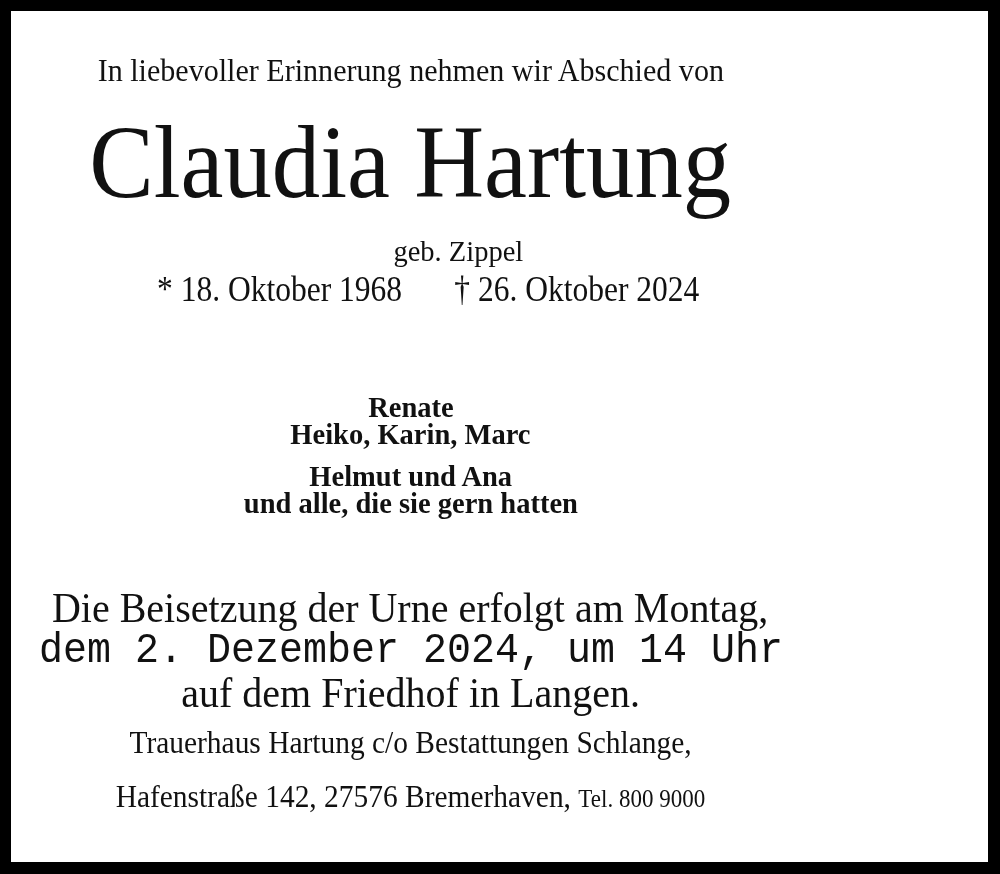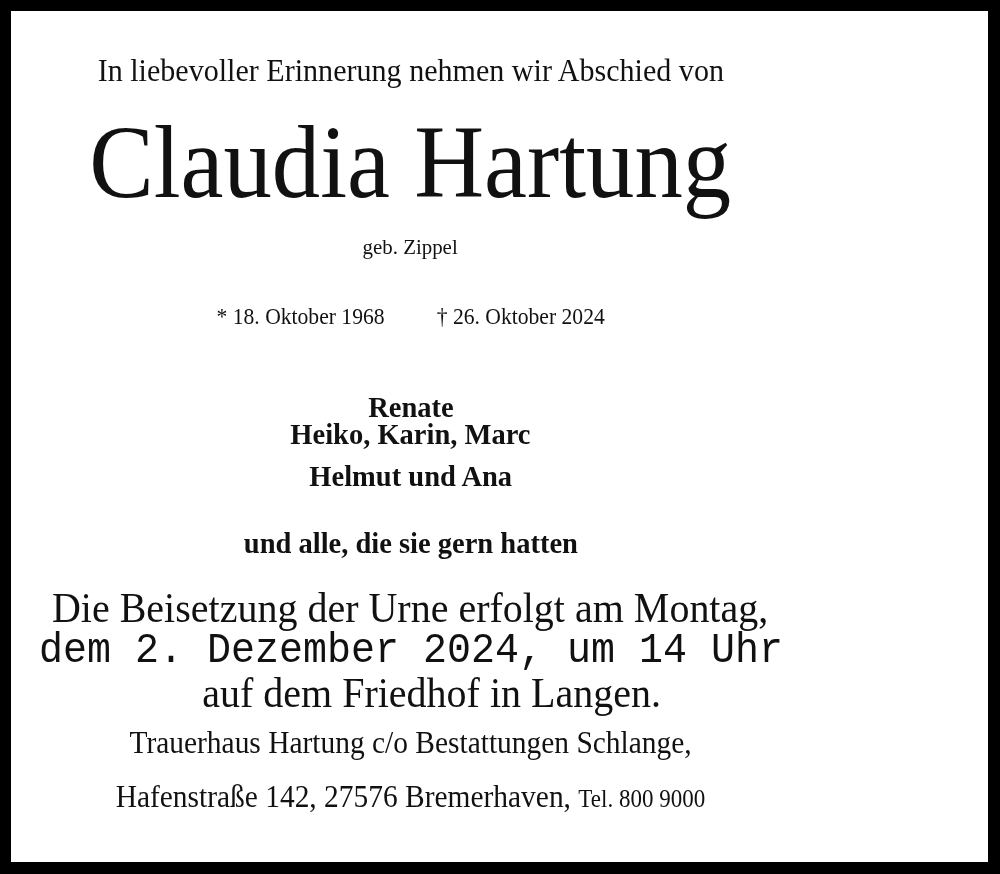--- a/index.html
+++ b/index.html
@@ -38,36 +38,36 @@
       line-height: 1;
     }
     .line > span {
       display: inline-block;
       transform-origin: center center;
     }
     .intro   { top: 55px;  font-size: 31px; }
     .intro > span { transform: scaleX(0.97); }
     .name    { top: 110px; font-size: 104px; }
     .name > span { transform: scaleX(0.93); }
-    .maiden  { top: 236px; font-size: 22px; }
+    .maiden  { top: 236px; font-size: 30px; padding-left: 48px; }
     .maiden > span { transform: scaleX(0.95); }
-    .dates   { top: 304px; font-size: 24px; }
+    .dates   { top: 272px; font-size: 35px; padding-left: 18px; }
     .dates > span { transform: scaleX(0.90); }
     .dates .gap { display: inline-block; width: 58px; }
     .family  { font-weight: bold; font-size: 30px; }
     .family > span { transform: scaleX(0.95); }
     .fam0 { top: 392px; }
     .fam1 { top: 419px; }
     .fam2 { top: 461px; }
-    .fam3 { top: 528px; text-align: center; }
+    .fam3 { top: 488px; text-align: center; }
     .burial  { font-size: 43px; }
     .burial > span { transform: scaleX(0.93); }
     .bur0 { top: 586px; }
     .bur1 { top: 629px; font-family: Liberation Mono, monospace; }
-    .bur2 { top: 671px; margin-left: 21px; }
+    .bur2 { top: 671px; }
     .contact { font-size: 32px; }
     .contact > span { transform: scaleX(0.92); }
     .con0 { top: 726px; text-align: center; }
     .con1 { top: 780px; }
     .tel { font-size: 25px; }
   </style>
 </head>
 <body>
 
 <div class="frame">

